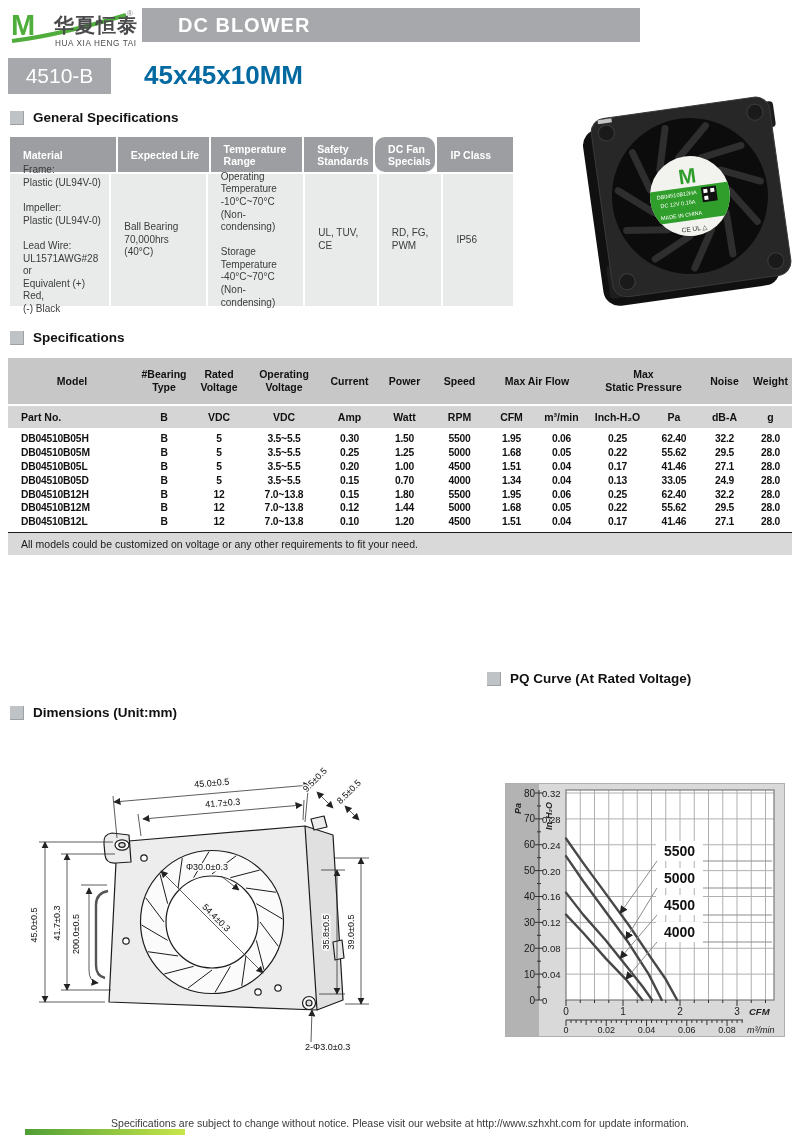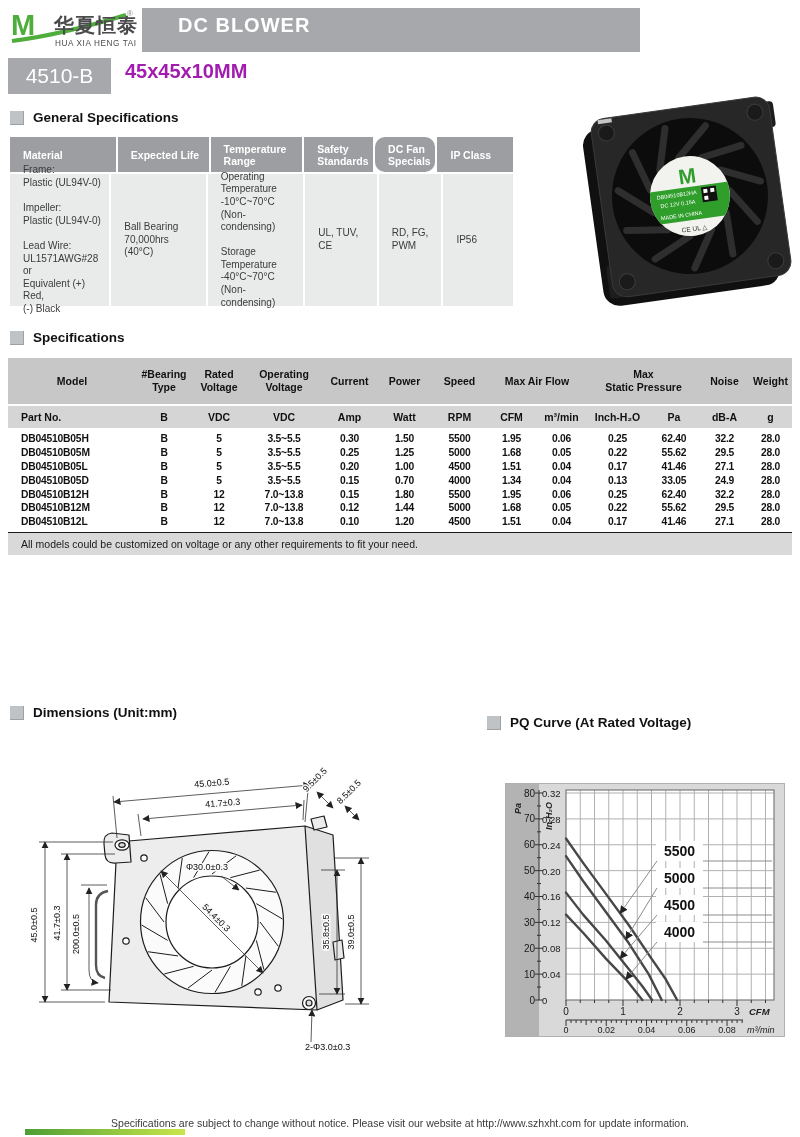--- a/index.html
+++ b/index.html
@@ -1,24 +1,24 @@
 <!DOCTYPE html>
 <html><head>
 <meta charset="utf-8">
 <style>
   html,body{margin:0;padding:0;background:#fff;}
   .page{position:relative;width:800px;height:1137px;background:#fff;overflow:hidden;
         font-family:"Liberation Sans",sans-serif;color:#222;}
   
   .logo-svg{position:absolute;left:10px;top:6px;width:132px;height:46px;}
-  .dcbar{position:absolute;left:142px;top:8px;width:498px;height:44px;background:#a6a8ab;
+  .dcbar{position:absolute;left:142px;top:8px;width:498px;height:34px;background:#a6a8ab;
          color:#fff;font-size:20px;font-weight:bold;letter-spacing:1px;line-height:34px;padding-left:36px;box-sizing:border-box;}
   .badge{position:absolute;left:8px;top:58px;width:103px;height:36px;background:#a6a8ab;
          color:#fff;font-size:21px;text-align:center;line-height:36px;}
-  .size-label{position:absolute;left:125px;top:60px;font-size:20px;font-weight:bold;color:#a21caf;}
+  .size-label{position:absolute;left:144px;top:60px;font-size:26px;font-weight:bold;color:#0369a1;}
   
   .sec{position:absolute;display:flex;align-items:center;gap:9px;}
   .sec .sq{width:14px;height:14px;background:#bfc3c5;box-shadow:inset -1px -1px 0 #9da1a3;}
   .sec .lbl{font-size:13.5px;font-weight:bold;color:#111;}
   
   .gs{position:absolute;left:10px;top:137px;width:503px;}
   .gs-row{display:flex;gap:2px;}
   .gs-h{background:#9c9ea1;color:#fff;font-size:10.5px;font-weight:bold;height:35px;
         display:flex;align-items:center;padding-left:13px;box-sizing:border-box;white-space:pre-line;line-height:12px;}
   .gs-b{background:#e9eaea;color:#3b3b3b;font-size:10px;line-height:12.6px;height:132px;
@@ -320,21 +320,21 @@
           </tr>
         </tbody>
     </table>
     <div class="st-note">All models could be customized on voltage or any other requirements to fit your need.</div>
   </div>
 
   <div class="sec" style="left:10px;top:705px;">
     <span class="sq"></span>
     <span class="lbl">Dimensions (Unit:mm)</span>
   </div>
-  <div class="sec" style="left:487px;top:715px;justify-content:space-between;">
+  <div class="sec" style="left:487px;top:671px;justify-content:space-between;">
     <span class="sq"></span>
     <span class="lbl">PQ Curve (At Rated Voltage)</span>
   </div>
 
   <svg class="dims-svg" viewBox="0 0 465 330">
     <defs>
       <marker id="da" viewBox="0 0 10 10" refX="9" refY="5" markerWidth="9" markerHeight="9" orient="auto-start-reverse">
         <path d="M0,0L10,5L0,10z" fill="#222"></path>
       </marker>
     </defs>

